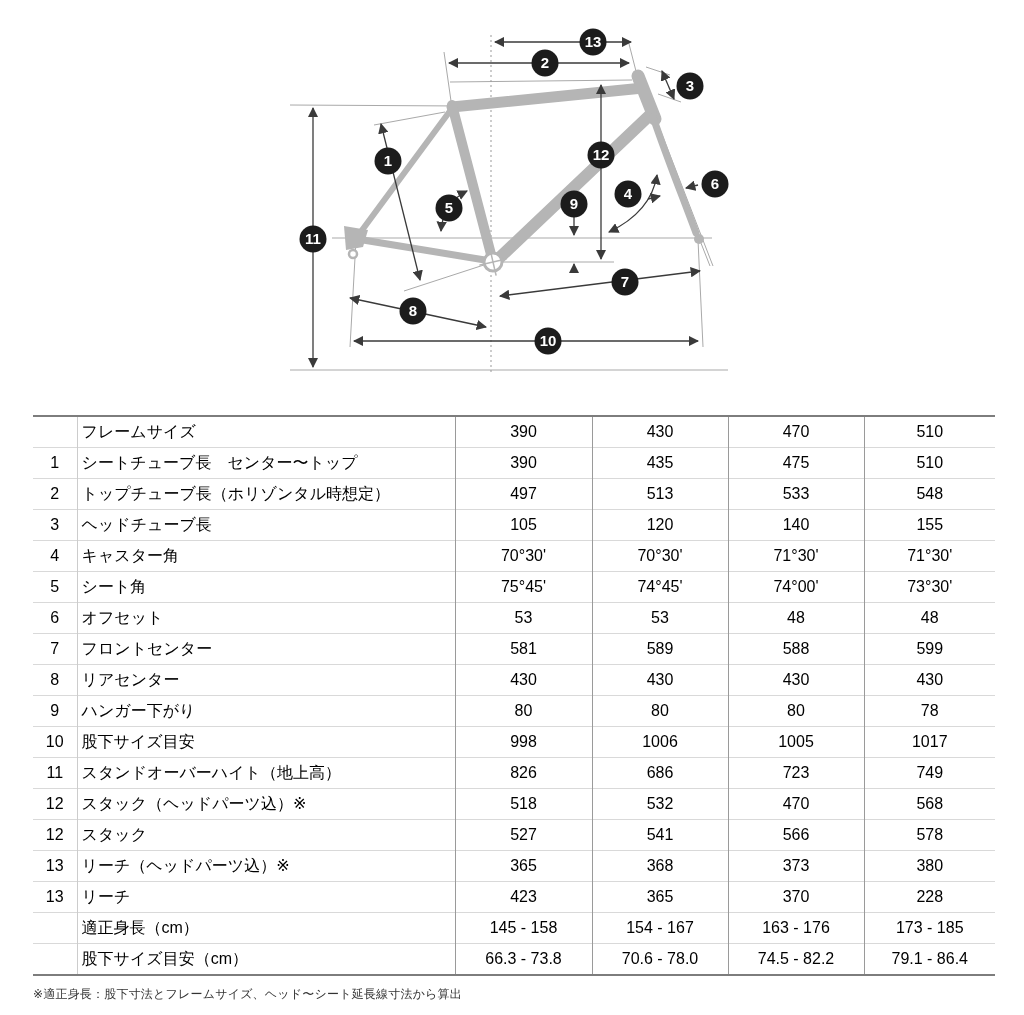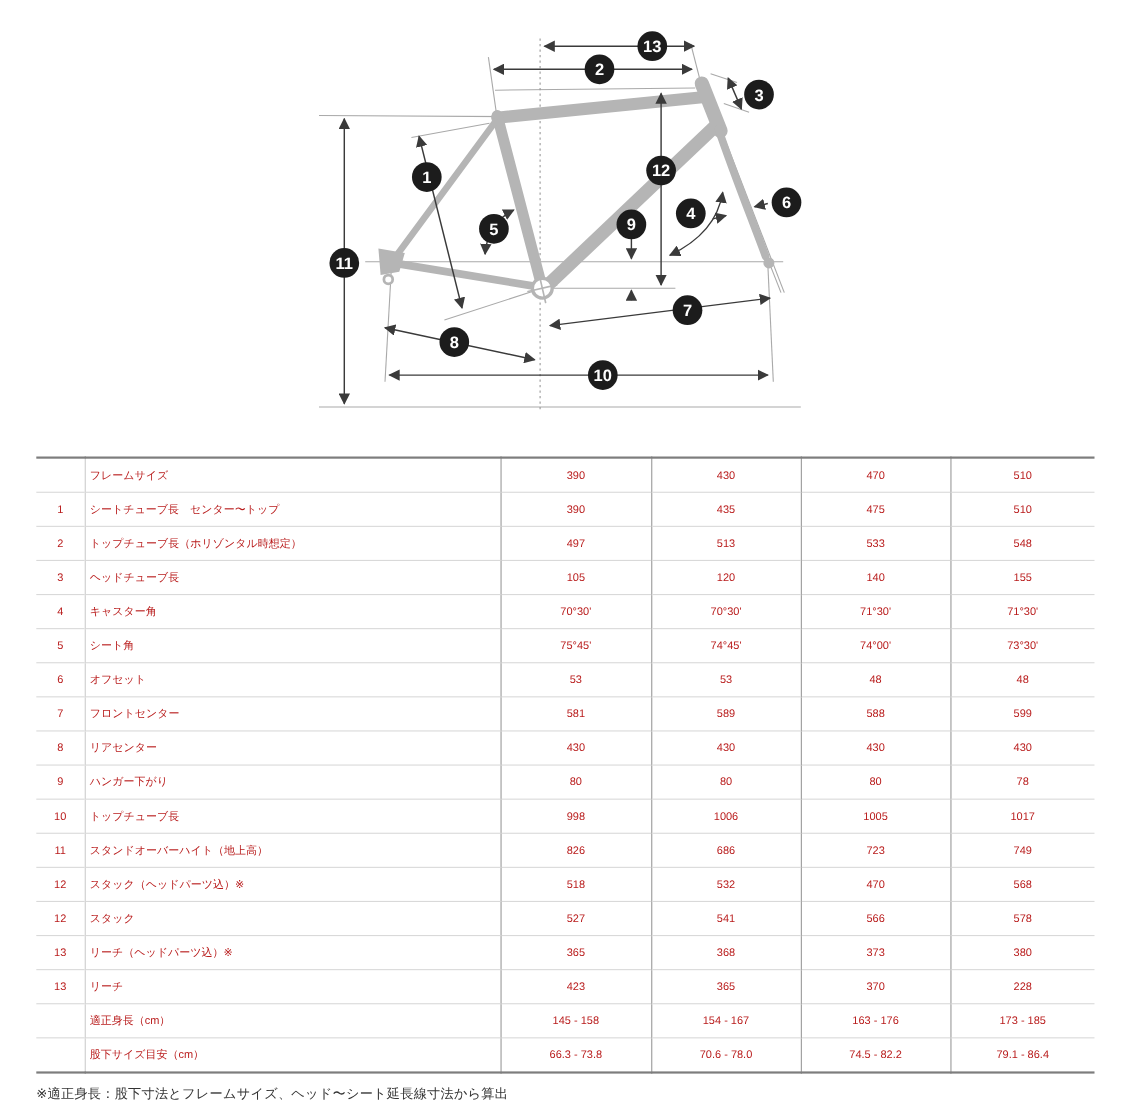--- a/index.html
+++ b/index.html
@@ -11,21 +11,21 @@
   .diagram{position:relative;width:1024px;height:410px;}
   .diagram svg{display:block;}
   .badge-num{
     font-family:"Liberation Sans","DejaVu Sans",sans-serif;
     font-weight:bold;font-size:15px;fill:#ffffff;
   }
   .spec-table-wrap{margin:5px 29px 0 33px;}
   table.spec{
     width:962px;border-collapse:collapse;table-layout:fixed;
     border-top:2px solid #7d7d7d;border-bottom:2px solid #7d7d7d;
-    font-size:10px;color:#b91c1c;
+    font-size:16px;color:#000000;
   }
   table.spec td{
     height:30px;padding:0 4px;vertical-align:middle;
     white-space:nowrap;overflow:hidden;
   }
   table.spec tr + tr td{border-top:1px solid #d9d9d9;}
   td.c-no{width:36px;text-align:center;}
   td.c-label{width:370px;text-align:left;border-left:1px solid #cccccc;padding-left:8px;}
   td.c-val{text-align:center;border-left:1px solid #9a9a9a;}
   col.w-no{width:44px;} col.w-label{width:378px;}
@@ -245,21 +245,21 @@
         <tr>
           <td class="c-no">9</td>
           <td class="c-label">ハンガー下がり</td>
           <td class="c-val">80</td>
           <td class="c-val">80</td>
           <td class="c-val">80</td>
           <td class="c-val">78</td>
         </tr>
         <tr>
           <td class="c-no">10</td>
-          <td class="c-label">トップチューブ長</td>
+          <td class="c-label">股下サイズ目安</td>
           <td class="c-val">998</td>
           <td class="c-val">1006</td>
           <td class="c-val">1005</td>
           <td class="c-val">1017</td>
         </tr>
         <tr>
           <td class="c-no">11</td>
           <td class="c-label">スタンドオーバーハイト（地上高）</td>
           <td class="c-val">826</td>
           <td class="c-val">686</td>

